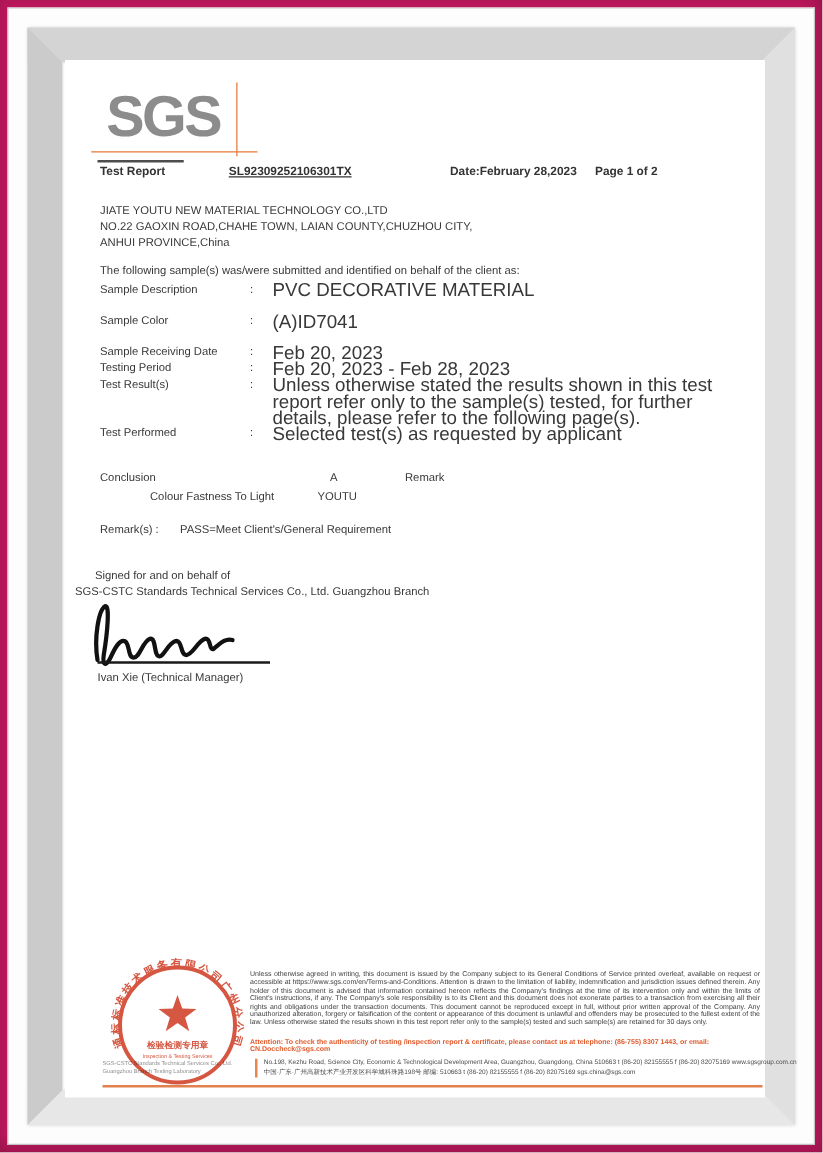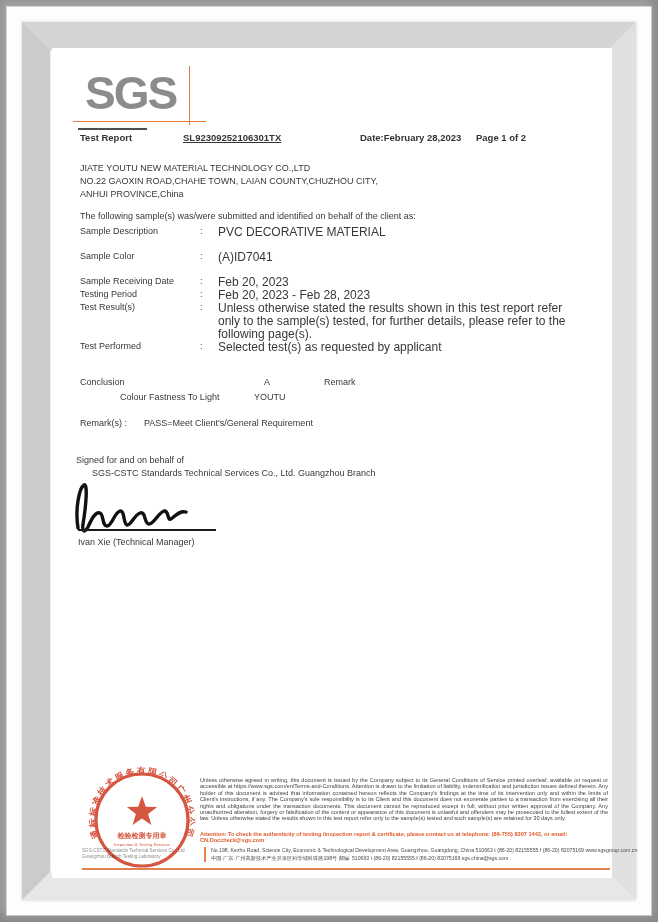--- a/index.html
+++ b/index.html
@@ -1,36 +1,36 @@
 <!DOCTYPE html>
 <html><head>
 <meta charset="utf-8">
 <style>
   html,body{margin:0;padding:0;background:#f4f4f4;}
-  .stage{position:relative;width:658px;height:922px;background:#a3a3a3;overflow:hidden;
+  .stage{position:relative;width:658px;height:922px;background:#be185d;overflow:hidden;
          font-family:"Liberation Sans",sans-serif;
          box-shadow:inset -5px -7px 12px rgba(0,0,0,.16), inset 3px 3px 6px rgba(0,0,0,.05);}
   .frame-line{position:absolute;inset:6px;border:1px solid #d7d7d7;border-right-color:#c9c9c9;border-bottom-color:#c2c2c2;background:#fdfdfd;}
   .frame-bevel{position:absolute;inset:22px;border:28px solid #d8d8d8;
          border-top-color:#d4d4d4;border-left-color:#cbcbcb;border-right-color:#e0e0e0;border-bottom-color:#e7e7e7;
          box-shadow:inset 0 0 0 1px #f0f0f0, 0 0 3px rgba(0,0,0,.18);}
   .doc{position:absolute;left:52px;top:48px;right:46px;bottom:44px;background:#ffffff;color:#383838;}
   .abs{position:absolute;}
   
   .logo{font-weight:bold;font-size:46px;line-height:46px;color:#8c8c8c;letter-spacing:-2px;}
   .mark-h{background:#e8793a;height:1px;}
   .mark-v{background:#e8793a;width:1px;}
   .logo-underline{background:#4d4d4d;height:2px;}
   .hdr{font-size:9.5px;font-weight:bold;color:#333;white-space:nowrap;}
   
   .t{font-size:9px;line-height:13px;color:#383838;white-space:nowrap;}
   .row{position:absolute;left:28px;height:13px;}
   .row .lbl{position:absolute;left:0;top:0;white-space:nowrap;font-size:9px;}
   .row .colon{position:absolute;left:120px;top:0;font-size:9px;}
-  .row .val{position:absolute;left:138px;top:0;font-size:12px;white-space:normal;width:362px;line-height:13px;}
+  .row .val{position:absolute;left:138px;top:0;font-size:15px;white-space:normal;width:362px;line-height:13px;}
   .nowrapval{white-space:nowrap !important;}
   
   .sig-underline{background:#1a1a1a;height:1.5px;}
   
   .disclaimer{font-size:5.6px;line-height:6.4px;color:#424242;text-align:justify;}
   .attention{font-size:5.6px;line-height:6.4px;color:#e05a2b;font-weight:bold;}
   .addr{font-size:5.2px;line-height:7.5px;color:#4a4a4a;white-space:nowrap;border-left:2px solid #e8854f;padding-left:5px;}
   .left-co{font-size:4.6px;line-height:5.6px;color:#8e8e8e;}
   .foot-rule{background:#e0814f;height:2px;}
   .stamp{mix-blend-mode:multiply;opacity:.93;}
@@ -94,21 +94,21 @@
     <div class="abs t" style="left:28px;top:328px;">Conclusion</div>
     <div class="abs t" style="left:212px;top:328px;">A</div>
     <div class="abs t" style="left:272px;top:328px;">Remark</div>
     <div class="abs t" style="left:28px;top:343px;margin-left:40px;">Colour Fastness To Light</div>
     <div class="abs t" style="left:202px;top:343px;">YOUTU</div>
 
     <div class="abs t" style="left:28px;top:369px;">Remark(s) :</div>
     <div class="abs t" style="left:92px;top:369px;">PASS=Meet Client's/General Requirement</div>
 
     <div class="abs t" style="left:24px;top:406px;">Signed for and on behalf of</div>
-    <div class="abs t" style="left:40px;top:419px;">SGS-CSTC Standards Technical Services Co., Ltd. Guangzhou Branch</div>
+    <div class="abs t" style="left:8px;top:419px;">SGS-CSTC Standards Technical Services Co., Ltd. Guangzhou Branch</div>
 
     <svg class="abs" style="left:16px;top:430px;" width="150" height="58" viewBox="0 0 150 58">
       <path d="M10,50 C7,32 11,10 16,7 C20,5 18,28 15,46 C14,53 16,56 20,49
                C24,40 28,33 32,35 C36,37 34,48 39,48 C44,48 46,35 52,33
                C57,32 55,46 59,47 C63,48 66,37 72,35 C78,33 76,46 81,46
                C86,46 90,35 96,33 C101,32 99,43 103,41 C107,38 112,32 118,34" fill="none" stroke="#111111" stroke-width="3.4" stroke-linecap="round" stroke-linejoin="round"></path>
     </svg>
     <div class="abs sig-underline" style="left:26px;top:481px;width:138px;"></div>
     <div class="abs t" style="left:26px;top:488px;">Ivan Xie (Technical Manager)</div>
 

